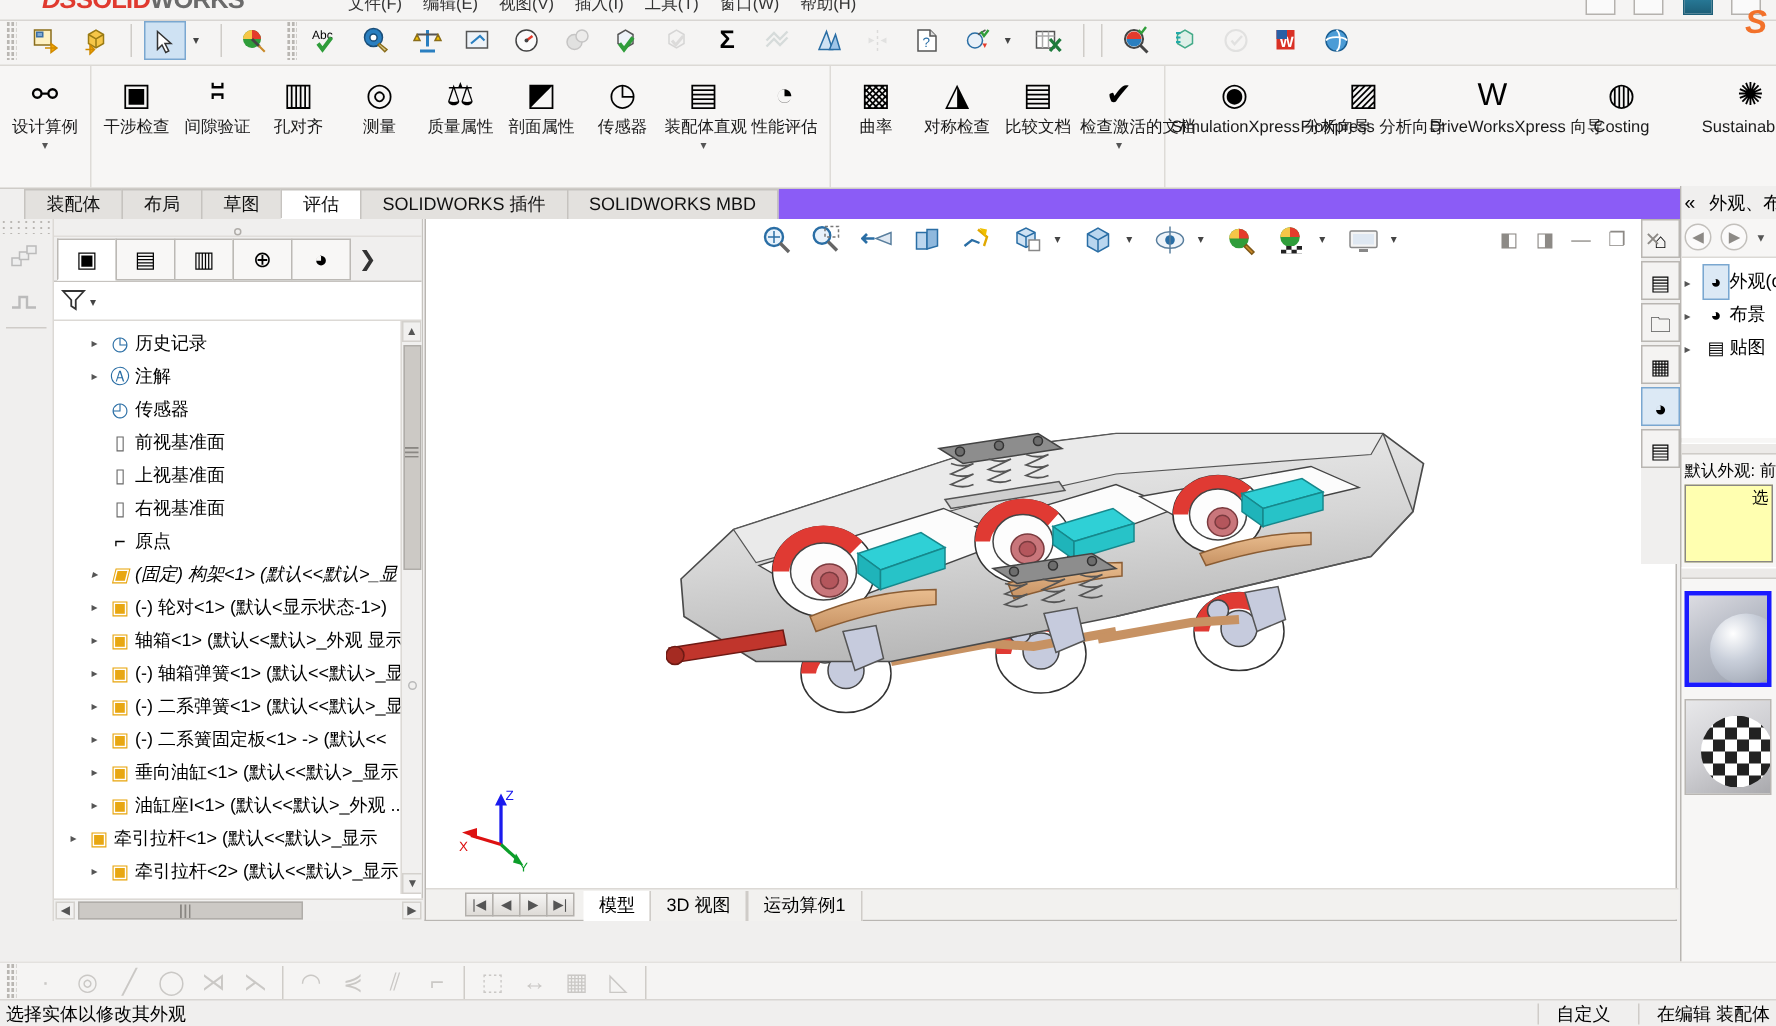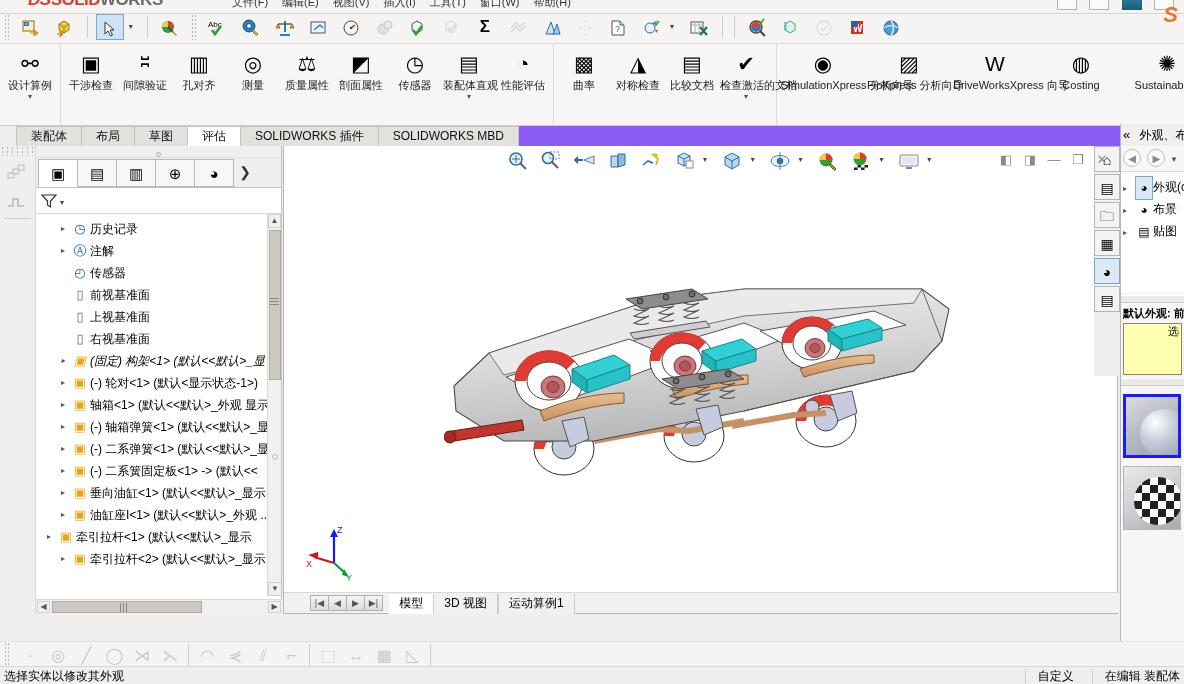--- a/index.html
+++ b/index.html
@@ -204,21 +204,21 @@
      padding: 3px 2px; white-space: nowrap;}
   .tp-nav .nic { display:inline-block; width: 18px; height:18px; border-radius:50%;
      border:1px solid #c3c0bc; text-align:center; line-height:17px; font-size:10px;
      color:#8d8a86; margin-right: 3px; background:#fbfafa;}
   .tp-tree { background:#fff; height: 120px; padding-top:4px; }
   .tp-row { height: 22px; line-height: 22px; white-space: nowrap; font-size:12px; padding-left:2px;}
   .tp-row.sel .tp-ico { background:#dce9f5; border:1px solid #7aa7d0; }
   .tp-ico { display:inline-block; width:18px; text-align:center; font-size:12px; vertical-align: middle;}
   .tp-split { height: 8px; background:#eceae8; border-top:1px solid #fff;
      border-bottom:1px solid #cfccc8; margin: 3px 0;}
-  .tp-cat { font-size: 11px; font-weight: bold; white-space: nowrap; padding-left:2px;}
+  .tp-cat { font-size: 11px; font-weight: normal; white-space: nowrap; padding-left:2px;}
   .tp-yellow { background: #ffffb0; border: 1px solid #8a8783; height: 52px;
      margin: 2px; font-size: 11px; text-align: right; padding-right: 2px; }
   .tp-thumb { width: 58px; height: 64px; margin: 8px 2px 4px 2px;
      background: linear-gradient(150deg,#dcdce2 0%, #b8bcc6 45%, #9aa0ad 100%);
      border: 3px solid #1a1aff; position: relative; overflow: hidden; }
   .tp-thumb.plain { border: 1px solid #b9b6b2;
      background: linear-gradient(150deg,#e8e8ea 0%, #cfcfd3 50%, #a9a9ad 100%); }
   .tp-sphere { position: absolute; left: 14px; top: 12px; width: 48px; height: 48px;
      border-radius:50%;
      background: radial-gradient(circle at 32% 28%, #ffffff 0%, #c9cfda 38%, #8f96a4 100%); }
@@ -468,20 +468,21 @@
         <div class="vs-grip"></div>
         <div style="position:absolute;left:4px;top:240px;width:6px;height:6px;border:1px solid #bbb;border-radius:50%;"></div>
         <div class="vs-btn" style="position:absolute;bottom:0;left:0;width:14px;">▼</div>
       </div>
         <div class="trow" style="padding-left: 20px;"><span class="twist">▸</span><span class="tico" style="color: rgb(42, 110, 165);">◷</span><span class="tlbl">历史记录</span></div>
         <div class="trow" style="padding-left: 20px;"><span class="twist">▸</span><span class="tico" style="color: rgb(42, 110, 165);">Ⓐ</span><span class="tlbl">注解</span></div>
         <div class="trow" style="padding-left: 20px;"><span class="twist"></span><span class="tico" style="color: rgb(42, 110, 165);">◴</span><span class="tlbl">传感器</span></div>
         <div class="trow" style="padding-left: 20px;"><span class="twist"></span><span class="tico" style="color: rgb(107, 107, 107);">▯</span><span class="tlbl">前视基准面</span></div>
         <div class="trow" style="padding-left: 20px;"><span class="twist"></span><span class="tico" style="color: rgb(107, 107, 107);">▯</span><span class="tlbl">上视基准面</span></div>
         <div class="trow" style="padding-left: 20px;"><span class="twist"></span><span class="tico" style="color: rgb(107, 107, 107);">▯</span><span class="tlbl">右视基准面</span></div>
+        <div class="trow" style="padding-left: 20px;"><span class="twist"></span><span class="tico">⌐</span><span class="tlbl">原点</span></div>
         <div class="trow" style="padding-left: 20px; font-style: italic;"><span class="twist">▸</span><span class="tico" style="color: rgb(232, 167, 18);">▣</span><span class="tlbl">(固定) 构架&lt;1&gt;  (默认&lt;&lt;默认&gt;_显</span></div>
         <div class="trow" style="padding-left: 20px;"><span class="twist">▸</span><span class="tico" style="color: rgb(232, 167, 18);">▣</span><span class="tlbl">(-) 轮对&lt;1&gt;  (默认&lt;显示状态-1&gt;)</span></div>
         <div class="trow" style="padding-left: 20px;"><span class="twist">▸</span><span class="tico" style="color: rgb(232, 167, 18);">▣</span><span class="tlbl">轴箱&lt;1&gt;  (默认&lt;&lt;默认&gt;_外观 显示</span></div>
         <div class="trow" style="padding-left: 20px;"><span class="twist">▸</span><span class="tico" style="color: rgb(232, 167, 18);">▣</span><span class="tlbl">(-) 轴箱弹簧&lt;1&gt;  (默认&lt;&lt;默认&gt;_显</span></div>
         <div class="trow" style="padding-left: 20px;"><span class="twist">▸</span><span class="tico" style="color: rgb(232, 167, 18);">▣</span><span class="tlbl">(-) 二系弹簧&lt;1&gt;  (默认&lt;&lt;默认&gt;_显</span></div>
         <div class="trow" style="padding-left: 20px;"><span class="twist">▸</span><span class="tico" style="color: rgb(232, 167, 18);">▣</span><span class="tlbl">(-) 二系簧固定板&lt;1&gt;  -&gt;  (默认&lt;&lt;</span></div>
         <div class="trow" style="padding-left: 20px;"><span class="twist">▸</span><span class="tico" style="color: rgb(232, 167, 18);">▣</span><span class="tlbl">垂向油缸&lt;1&gt;  (默认&lt;&lt;默认&gt;_显示</span></div>
         <div class="trow" style="padding-left: 20px;"><span class="twist">▸</span><span class="tico" style="color: rgb(232, 167, 18);">▣</span><span class="tlbl">油缸座I&lt;1&gt;  (默认&lt;&lt;默认&gt;_外观 ..</span></div>
         <div class="trow" style=""><span class="twist">▸</span><span class="tico" style="color: rgb(232, 167, 18);">▣</span><span class="tlbl">牵引拉杆&lt;1&gt;  (默认&lt;&lt;默认&gt;_显示</span></div>
         <div class="trow" style="padding-left: 20px;"><span class="twist">▸</span><span class="tico" style="color: rgb(232, 167, 18);">▣</span><span class="tlbl">牵引拉杆&lt;2&gt;  (默认&lt;&lt;默认&gt;_显示</span></div>

